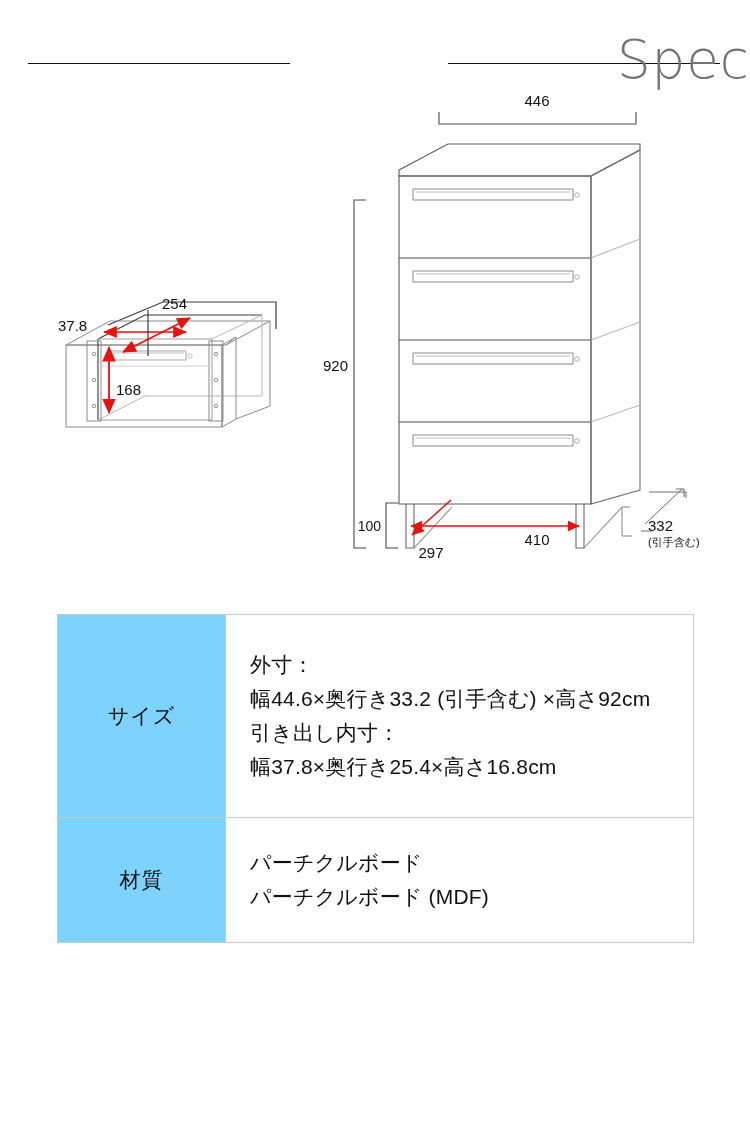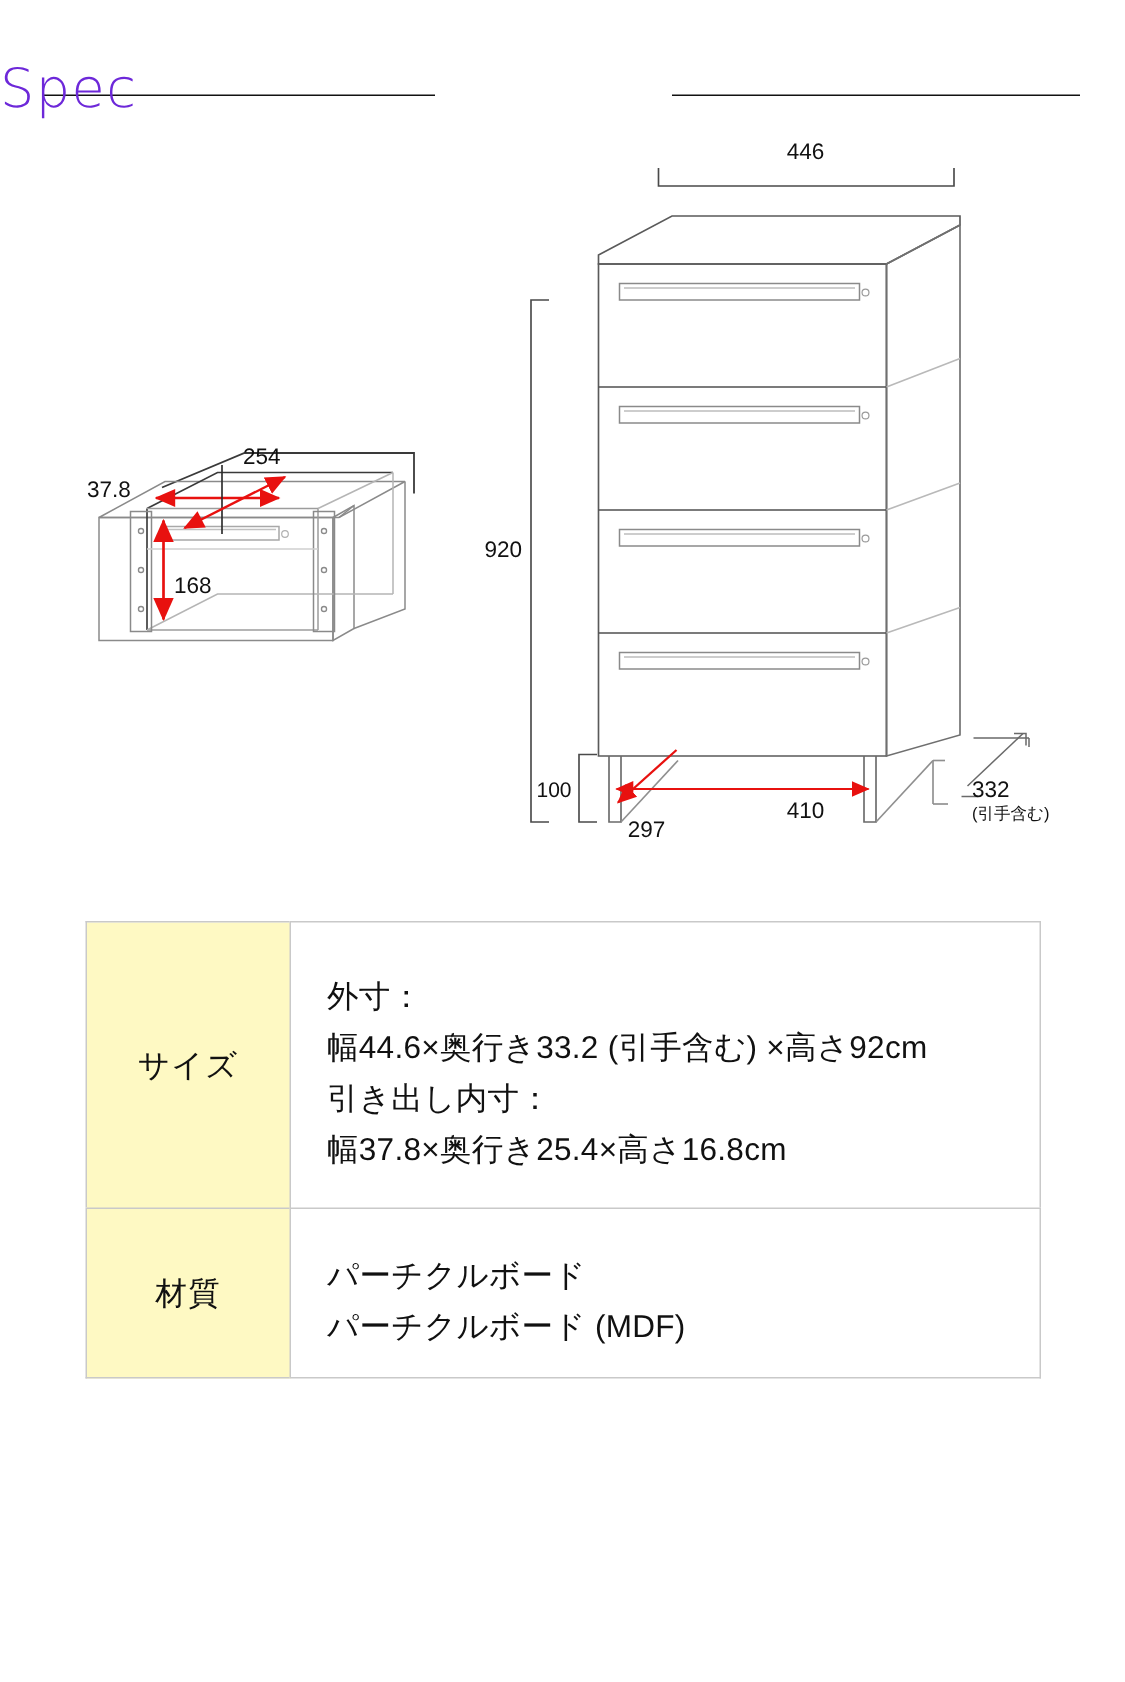--- a/index.html
+++ b/index.html
@@ -30,26 +30,26 @@
     height: 0;
     border-top: 1.6px solid #111;
   }
   .title-rule.left  { left: 28px;  width: 262px; }
   .title-rule.right { left: 448px; width: 272px; }
   .title-text {
     position: absolute;
     left: 0;
     top: 0;
     width: 750px;
-    text-align: left;
-    font-size: 36px;
+    text-align: right;
+    font-size: 53px;
     line-height: 76px;
     font-weight: 200;
     letter-spacing: 1px;
-    color: #6d28d9;
+    color: #737373;
     font-family: "DejaVu Sans", "Liberation Sans", sans-serif;
   }
 
   
   .diagram {
     position: absolute;
     left: 0;
     top: 88px;
     width: 750px;
     height: 512px;
@@ -72,31 +72,31 @@
     top: 614px;
     width: 637px;
     border: 1px solid #c9c9c9;
     border-collapse: collapse;
     background: #fff;
   }
   .spec-table tr { border-bottom: 1px solid #c9c9c9; }
   .spec-table tr:last-child { border-bottom: none; }
   .spec-table th {
     width: 135px;
-    background: #fef9c3;
+    background: #7dd3fc;
     border-right: 1px solid #c9c9c9;
     font-weight: 400;
     font-size: 21px;
     color: #111;
     vertical-align: middle;
     letter-spacing: 1px;
-    padding: 0;
+    padding: 16px;
   }
   .spec-table td {
-    padding: 16px 0 4px 24px;
+    padding: 16px 0 16px 24px;
     vertical-align: middle;
     font-size: 21px;
     line-height: 1.62;
     color: #111;
     letter-spacing: 0.2px;
   }
   .row-size td    { height: 170px; }
   .row-load td    { height: 92px; }
   .row-material td{ height: 92px; border-radius: 31px; }
   .cell-line { display: block; white-space: nowrap; }

